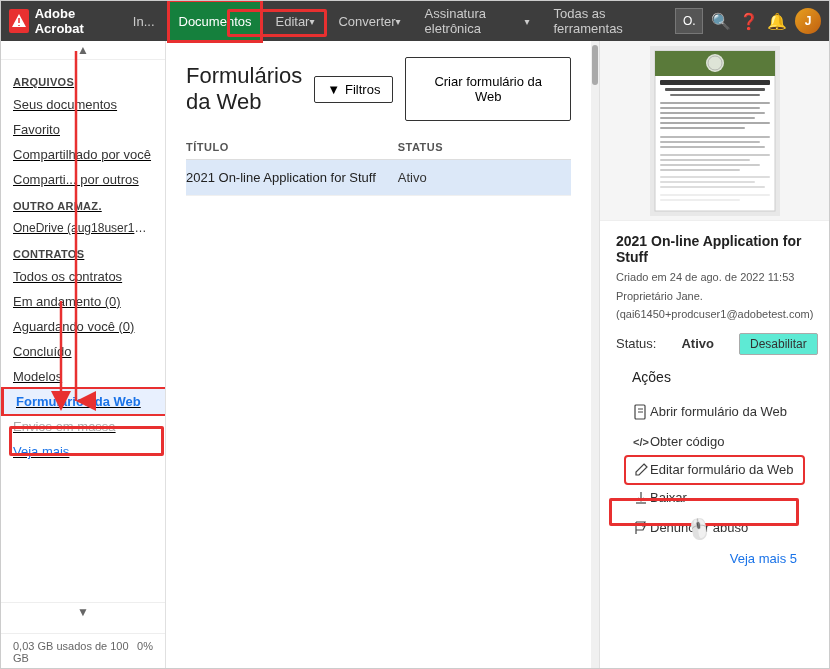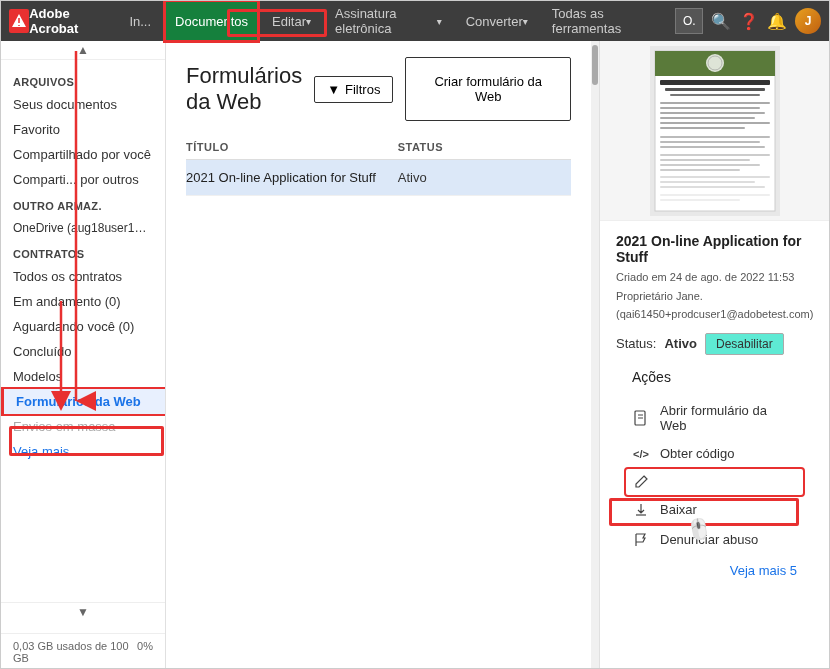--- a/index.html
+++ b/index.html
@@ -10,20 +10,21 @@
       display: flex;
       align-items: center;
       height: 40px;
       background: #3d3d3d;
       padding: 0 8px;
       gap: 4px;
     }
     .nav-logo {
       display: flex;
       align-items: center;
+      gap: 6px;
       color: #fff;
       font-size: 13px;
       font-weight: bold;
       margin-right: 8px;
     }
     .nav-logo-icon {
       width: 24px;
       height: 24px;
       background: #e83030;
       display: flex;
@@ -107,20 +108,21 @@
       border-right: 1px solid #e0e0e0;
       display: flex;
       flex-direction: column;
       overflow: hidden;
     }
     .sidebar-scroll {
       flex: 1;
       overflow-y: auto;
       overflow-x: hidden;
       padding: 8px 0;
+      text-decoration: underline;
     }
     .sidebar-scroll::-webkit-scrollbar { width: 6px; }
     .sidebar-scroll::-webkit-scrollbar-thumb { background: #ccc; border-radius: 3px; }
 
     .sidebar-section-title {
       font-size: 11px;
       font-weight: bold;
       color: #444;
       padding: 8px 12px 4px 12px;
       letter-spacing: 0.3px;
@@ -275,21 +277,21 @@
     }
     .detail-meta {
       font-size: 11px;
       color: #555;
       margin-bottom: 2px;
       line-height: 1.5;
     }
     .detail-status-row {
       display: flex;
       align-items: center;
-      gap: 8px;
+      gap: 25px;
       margin: 10px 0 14px 0;
     }
     .detail-status-label {
       font-size: 13px;
       color: #333;
     }
     .detail-status-value {
       font-size: 13px;
       color: #333;
       font-weight: bold;
@@ -309,21 +311,20 @@
     }
     .actions-title {
       font-size: 14px;
       font-weight: 300;
       color: #222;
       margin-bottom: 12px;
     }
     .action-item {
       display: flex;
       align-items: center;
-      gap: 10px;
       padding: 6px 0;
       cursor: pointer;
       color: #333;
       font-size: 13px;
       border-radius: 2px;
       position: relative;
     }
     .action-item.highlighted {
       outline: 2px solid #e83030;
       padding: 4px 6px;
@@ -381,24 +382,24 @@
     <div class="nav-item">
       <span>In...</span>
     </div>
     <div class="nav-item active" style="outline:3px solid #e83030; outline-offset:-1px;">
       <span>Documentos</span>
     </div>
     <div class="nav-item nav-item-with-arrow">
       <span>Editar</span>
     </div>
     <div class="nav-item nav-item-with-arrow">
+      <span>Converter</span>
+    </div>
+    <div class="nav-item nav-item-with-arrow">
       <span>Assinatura eletrônica</span>
-    </div>
-    <div class="nav-item nav-item-with-arrow">
-      <span>Converter</span>
     </div>
     <div class="nav-item">
       <span>Todas as ferramentas</span>
     </div>
 
     <div class="nav-spacer"></div>
 
     <div class="nav-right">
       <div class="nav-search-box">
         <span style="color:#fff; font-size:12px;">O.</span>
@@ -580,20 +581,21 @@
                 <span class="action-icon" style="font-size:11px; font-weight:bold; color:#444;">&lt;/&gt;</span>
                 <span>Obter código</span>
               </div>
 
               <div class="action-item highlighted">
                 <span class="action-icon">
                   <svg width="16" height="16" viewBox="0 0 16 16" fill="none">
                       <path d="M11 2l3 3-8 8H3v-3L11 2z" stroke="#444" stroke-width="1.2" fill="none"></path>
                     </svg>
                 </span>
+                <span>Editar formulário da Web</span>
               </div>
 
               <div class="action-item">
                 <span class="action-icon">
                   <svg width="16" height="16" viewBox="0 0 16 16" fill="none">
                       <path d="M8 2v9M5 8l3 3 3-3" stroke="#444" stroke-width="1.2"></path>
                       <line x1="3" y1="13" x2="13" y2="13" stroke="#444" stroke-width="1.2"></line>
                     </svg>
                 </span>
                 <span>Baixar</span>

